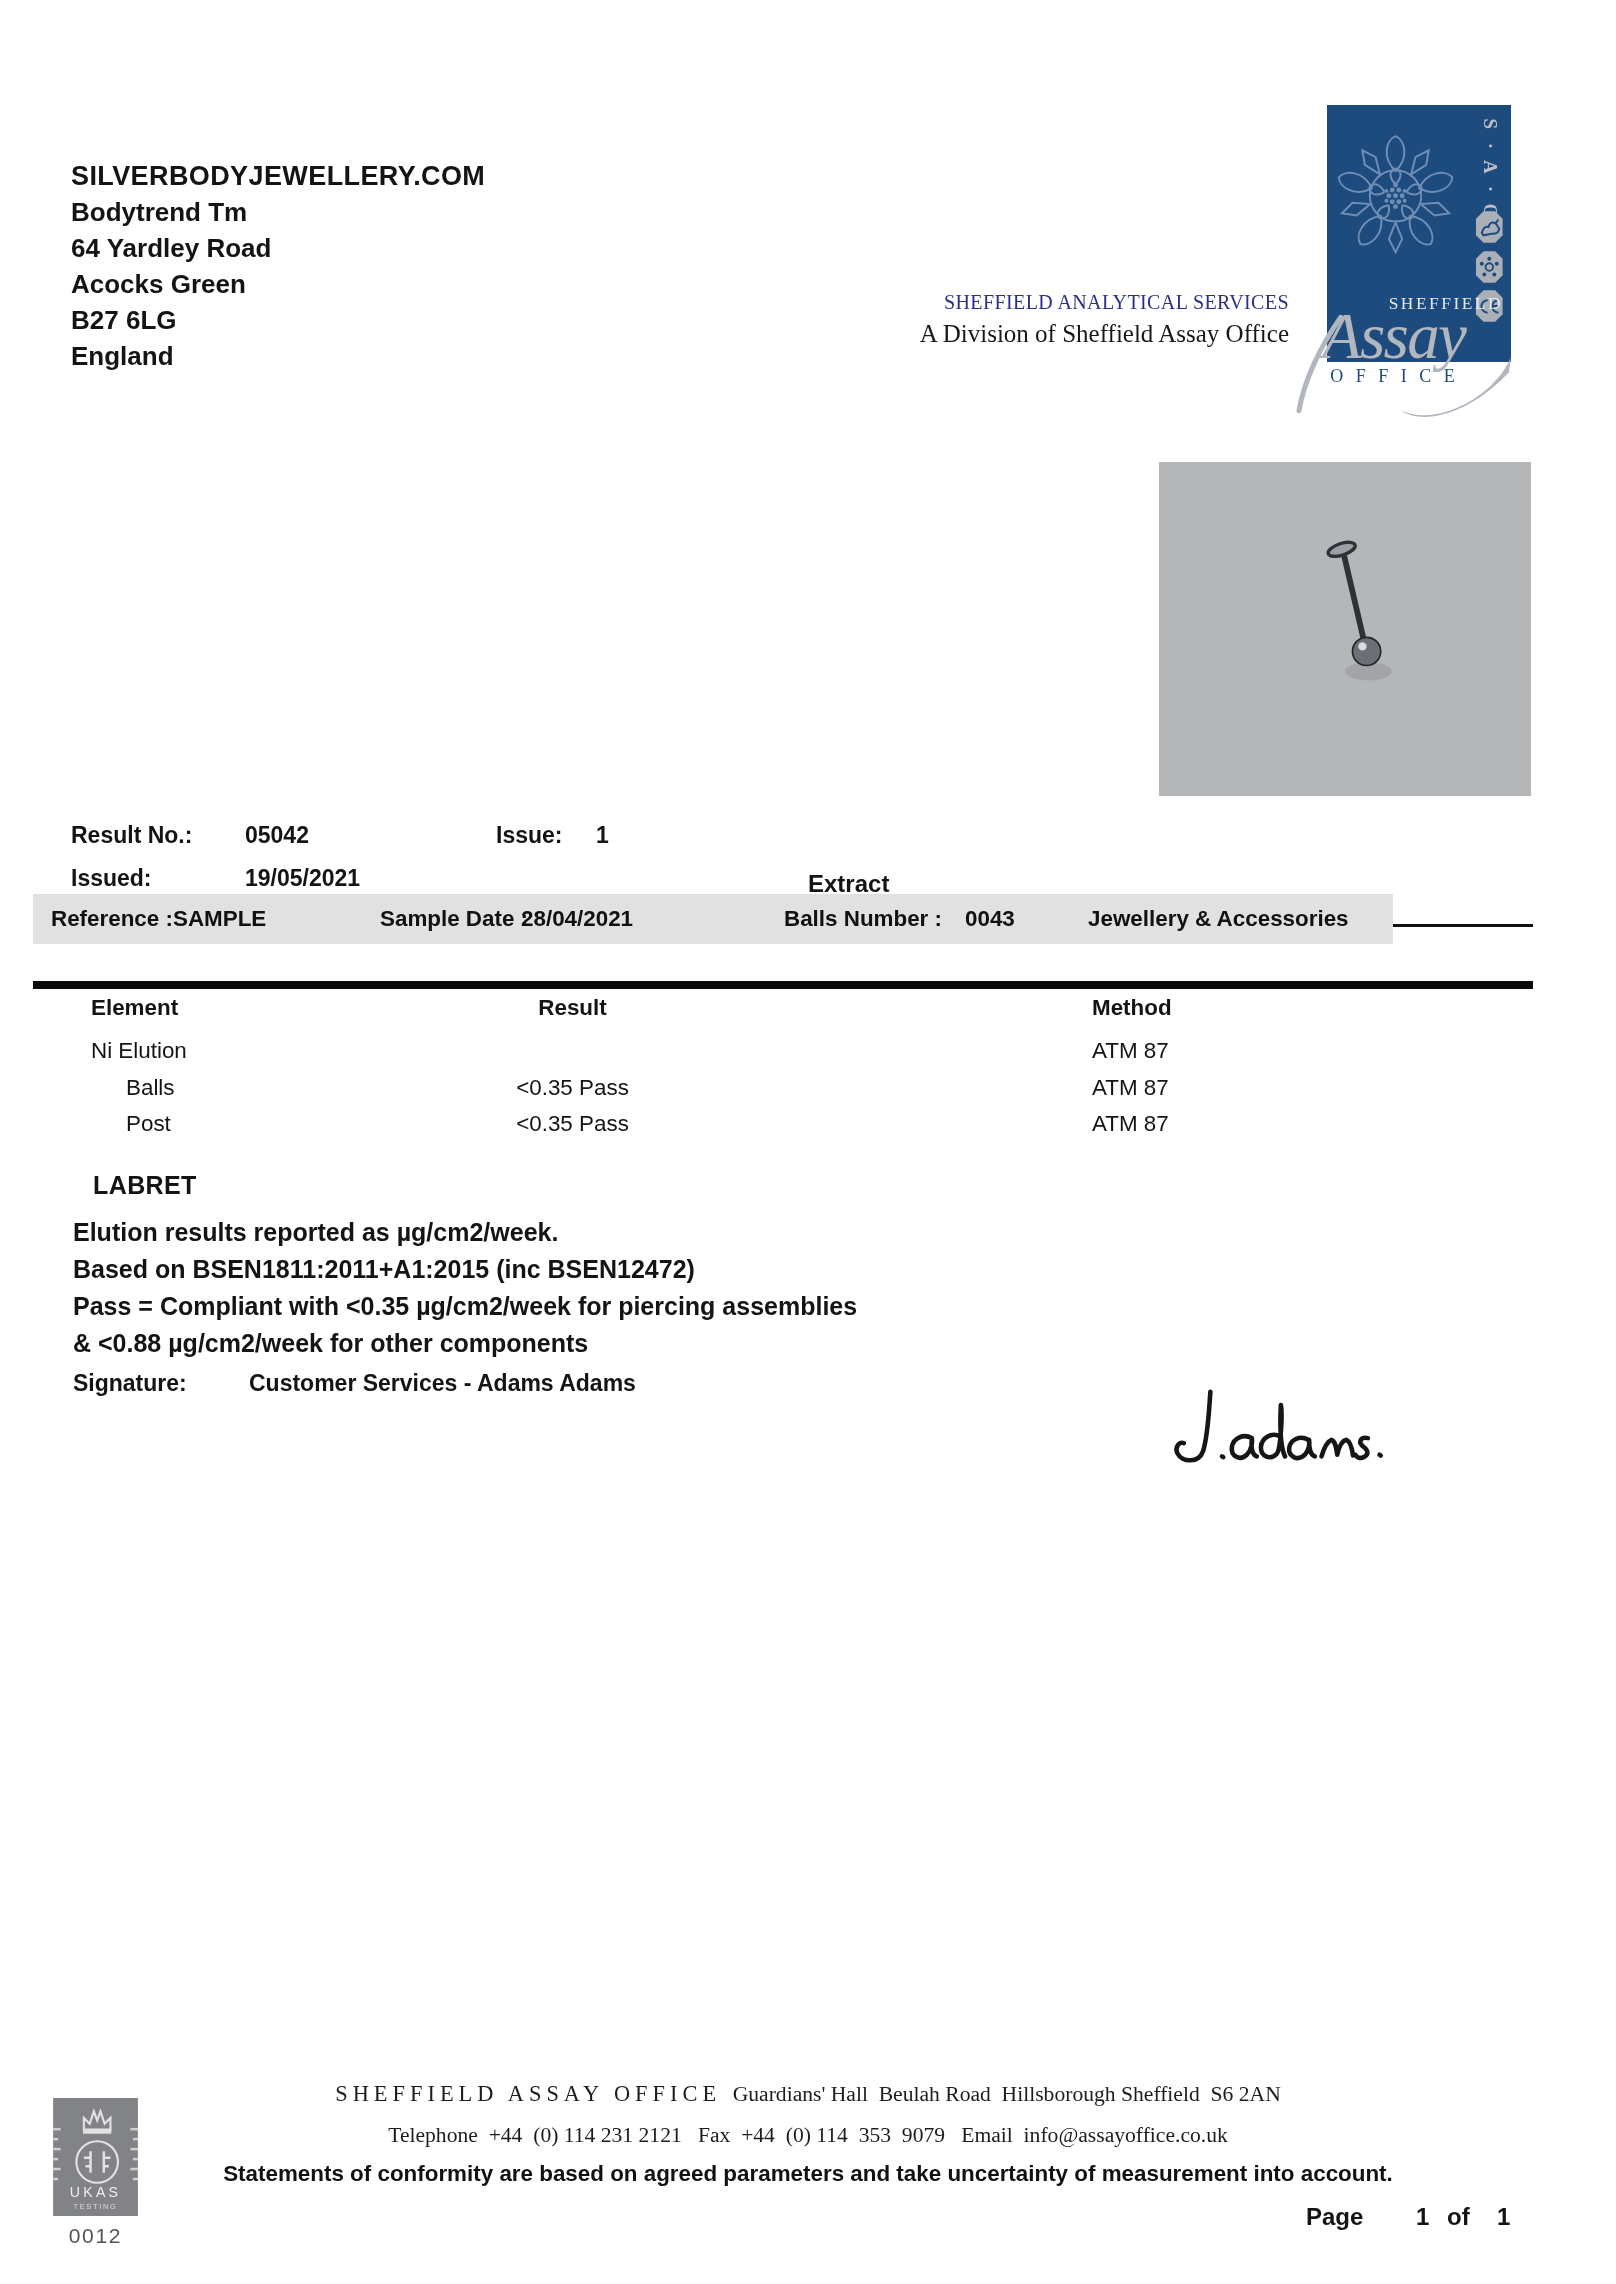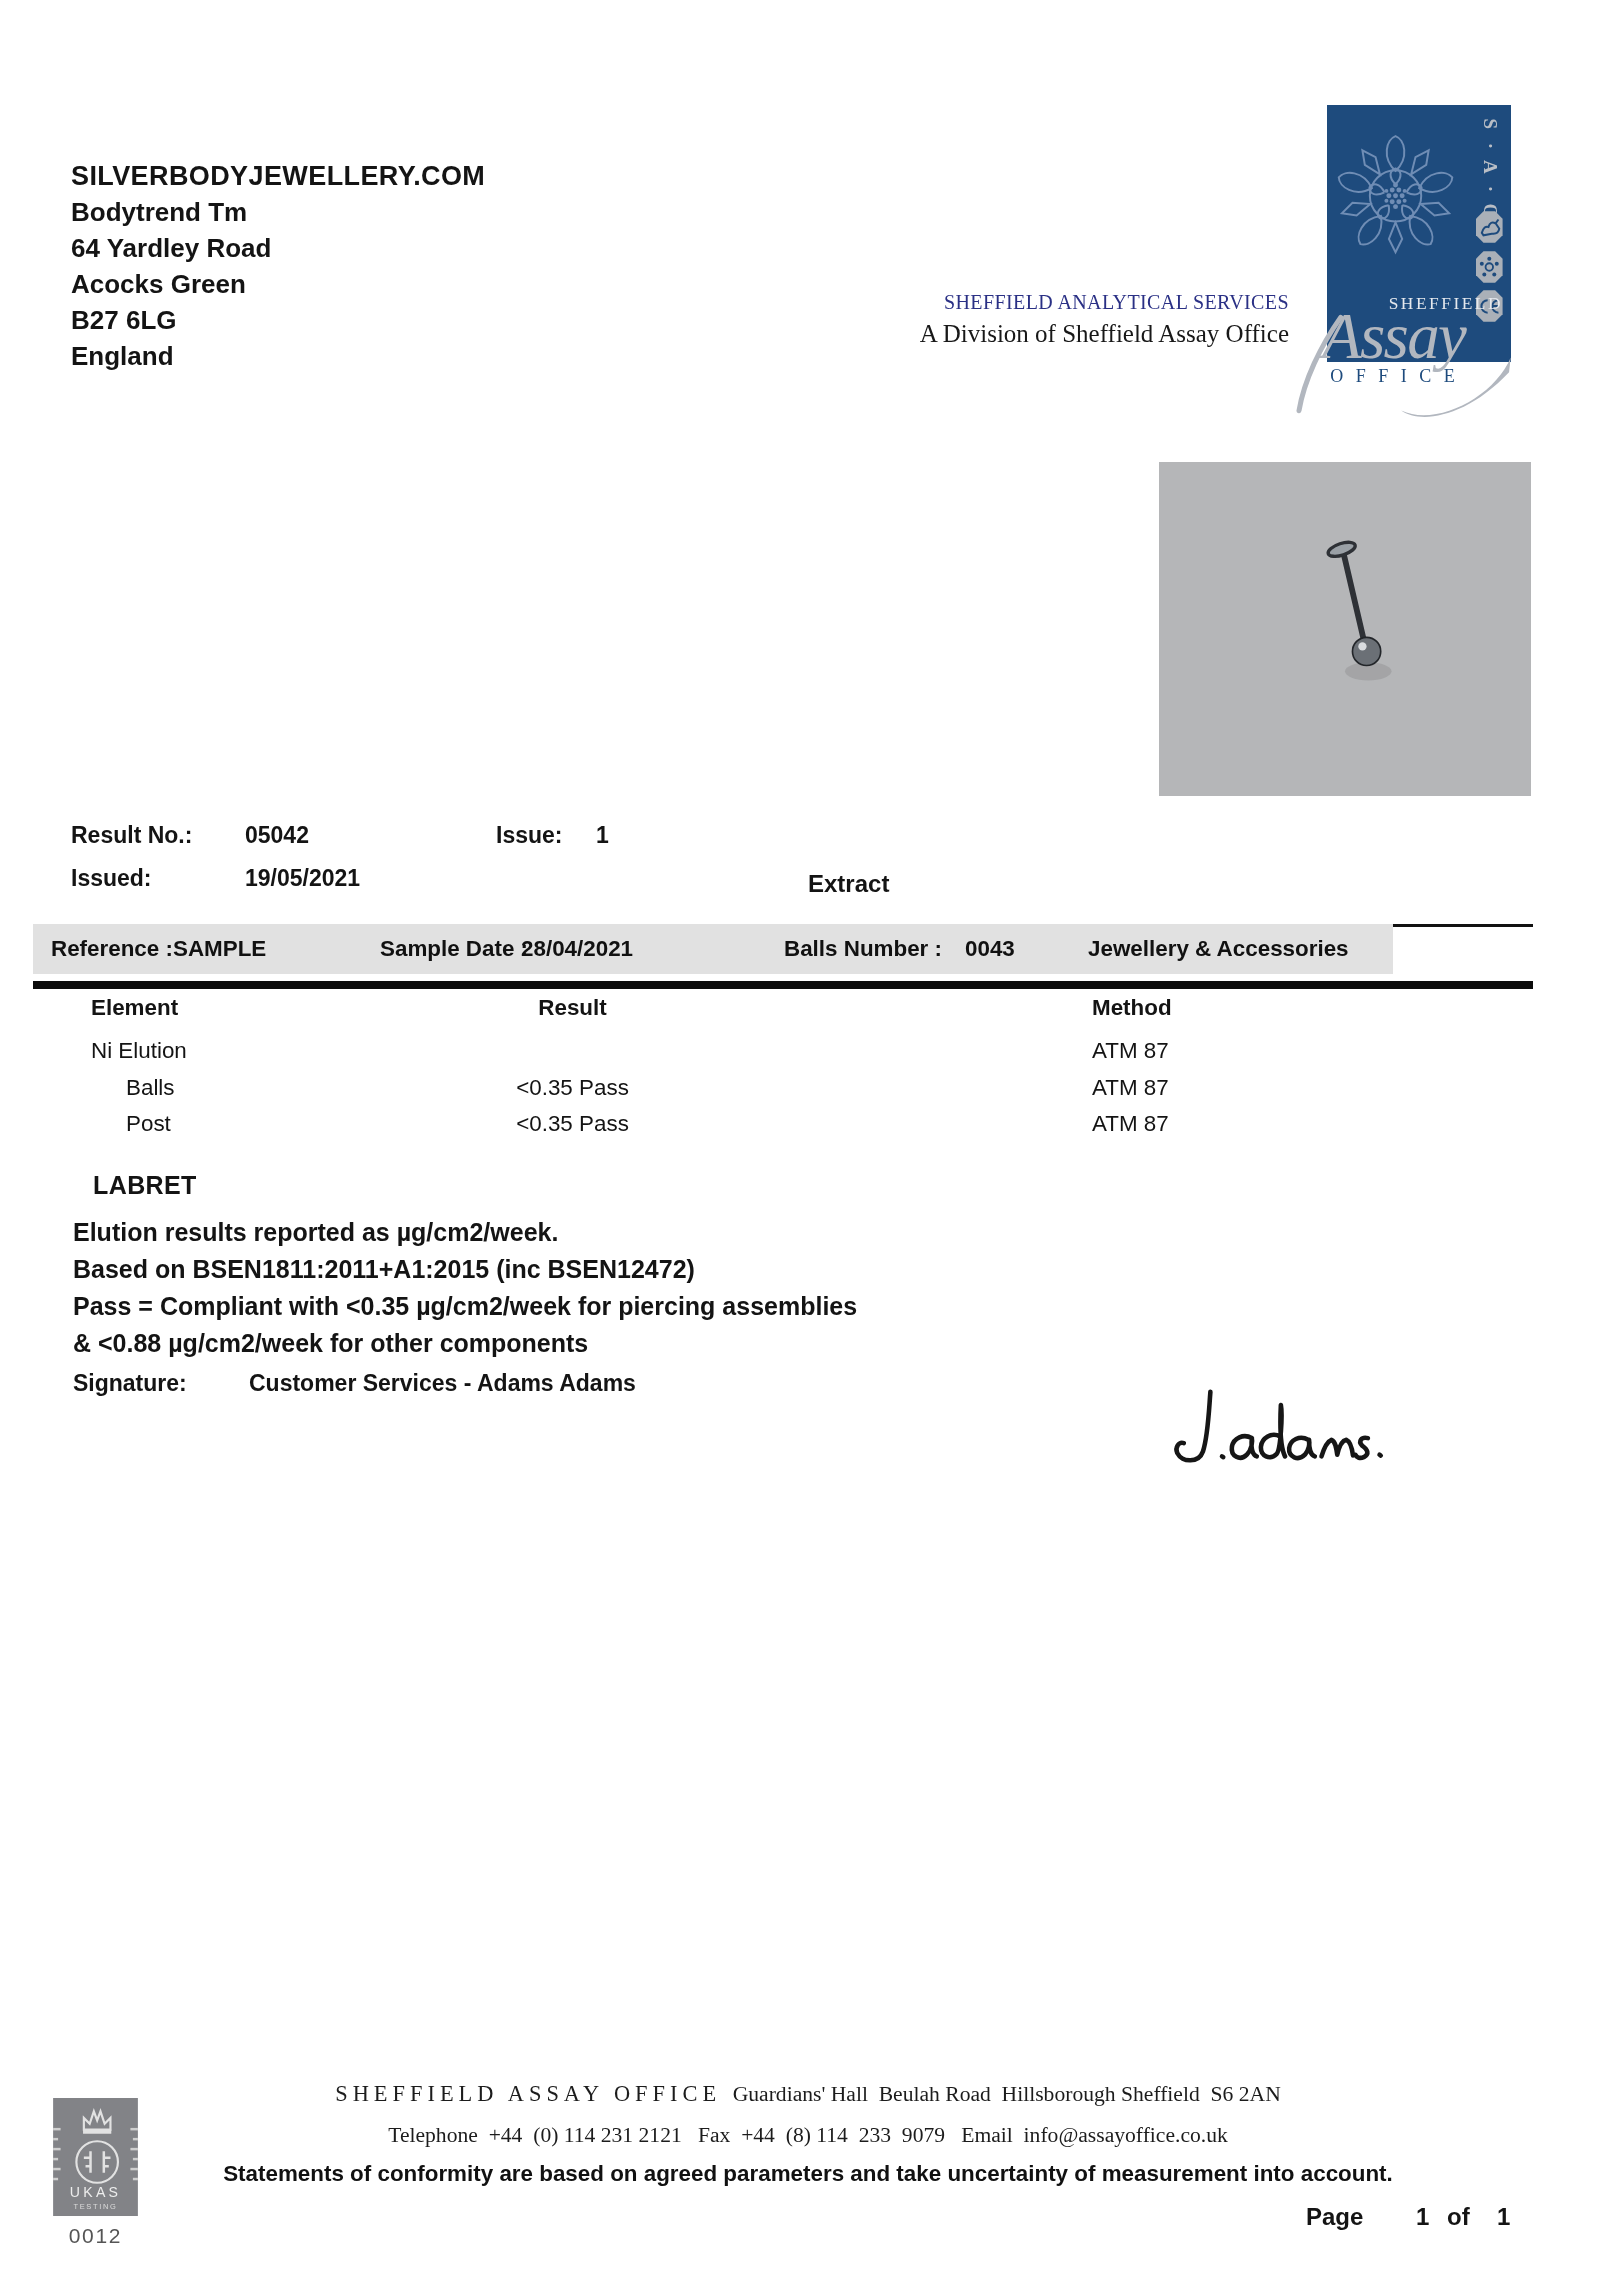--- a/index.html
+++ b/index.html
@@ -35,21 +35,21 @@
 
   
   .photo{left:1159px;top:462px;width:372px;height:334px;background:#b5b6b8;}
 
   
   .meta{font-size:23px;font-weight:bold;}
   .extract{font-size:24px;font-weight:bold;}
 
   
   .bar-top{left:33px;top:924px;width:1500px;height:2.5px;background:#111;}
-  .refbar{left:33px;top:924px;width:1360px;height:50px;background:#e1e1e1;}
+  .refbar{left:33px;top:894px;width:1360px;height:50px;background:#e1e1e1;}
   .refbar span{position:absolute;top:0;line-height:50px;font-size:22.4px;font-weight:bold;color:#111;}
   .bar-bottom{left:33px;top:981px;width:1500px;height:8.3px;background:#0b0b0b;}
 
   
   .th{font-size:22.4px;font-weight:bold;}
   .td{font-size:22.4px;font-weight:normal;}
   .result-cell{width:249px;text-align:center;}
 
   .labret{left:93px;top:1171px;font-size:25px;font-weight:bold;letter-spacing:0.4px;}
 
@@ -233,21 +233,21 @@
     <path d="M180,72 C170,66 158,72 157,82 C156,93 168,98 176,90 C181,84 182,76 181,72 C181,82 182,90 188,92"></path>
     <path d="M196,92 C199,82 203,74 208,72 C213,74 214,82 215,90 C217,81 221,73 226,72 C231,74 233,83 234,91"></path>
     <path d="M252,70 C244,68 240,74 245,79 C252,84 254,89 247,93 C242,95 238,93 237,90"></path>
     <path d="M266,90 l1.5,1"></path>
   </g>
 </svg>
 
 <div class="abs f-line1">
   <span class="f-office">SHEFFIELD ASSAY OFFICE</span><span class="f-addr pre">Guardians' Hall  Beulah Road  Hillsborough Sheffield  S6 2AN</span>
 </div>
-<div class="abs f-line2 pre">Telephone  +44  (0) 114 231 2121   Fax  +44  (8) 114  233  9079   Email  info@assayoffice.co.uk</div>
+<div class="abs f-line2 pre">Telephone  +44  (0) 114 231 2121   Fax  +44  (0) 114  353  9079   Email  info@assayoffice.co.uk</div>
 <div class="abs f-line3">Statements of conformity are based on agreed parameters and take uncertainty of measurement into account.</div>
 
 <span class="abs pg" style="left:1306px;top:2203px;">Page</span>
 <span class="abs pg" style="left:1416px;top:2203px;">1</span>
 <span class="abs pg" style="left:1447px;top:2203px;">of</span>
 <span class="abs pg" style="left:1497px;top:2203px;">1</span>
 
 <svg class="abs" style="left:48px;top:2098px;" width="95" height="123" viewBox="0 0 114 148">
   <rect x="6" y="0" width="102" height="142" fill="#828387"></rect>
   <g fill="#cfcfcf">

